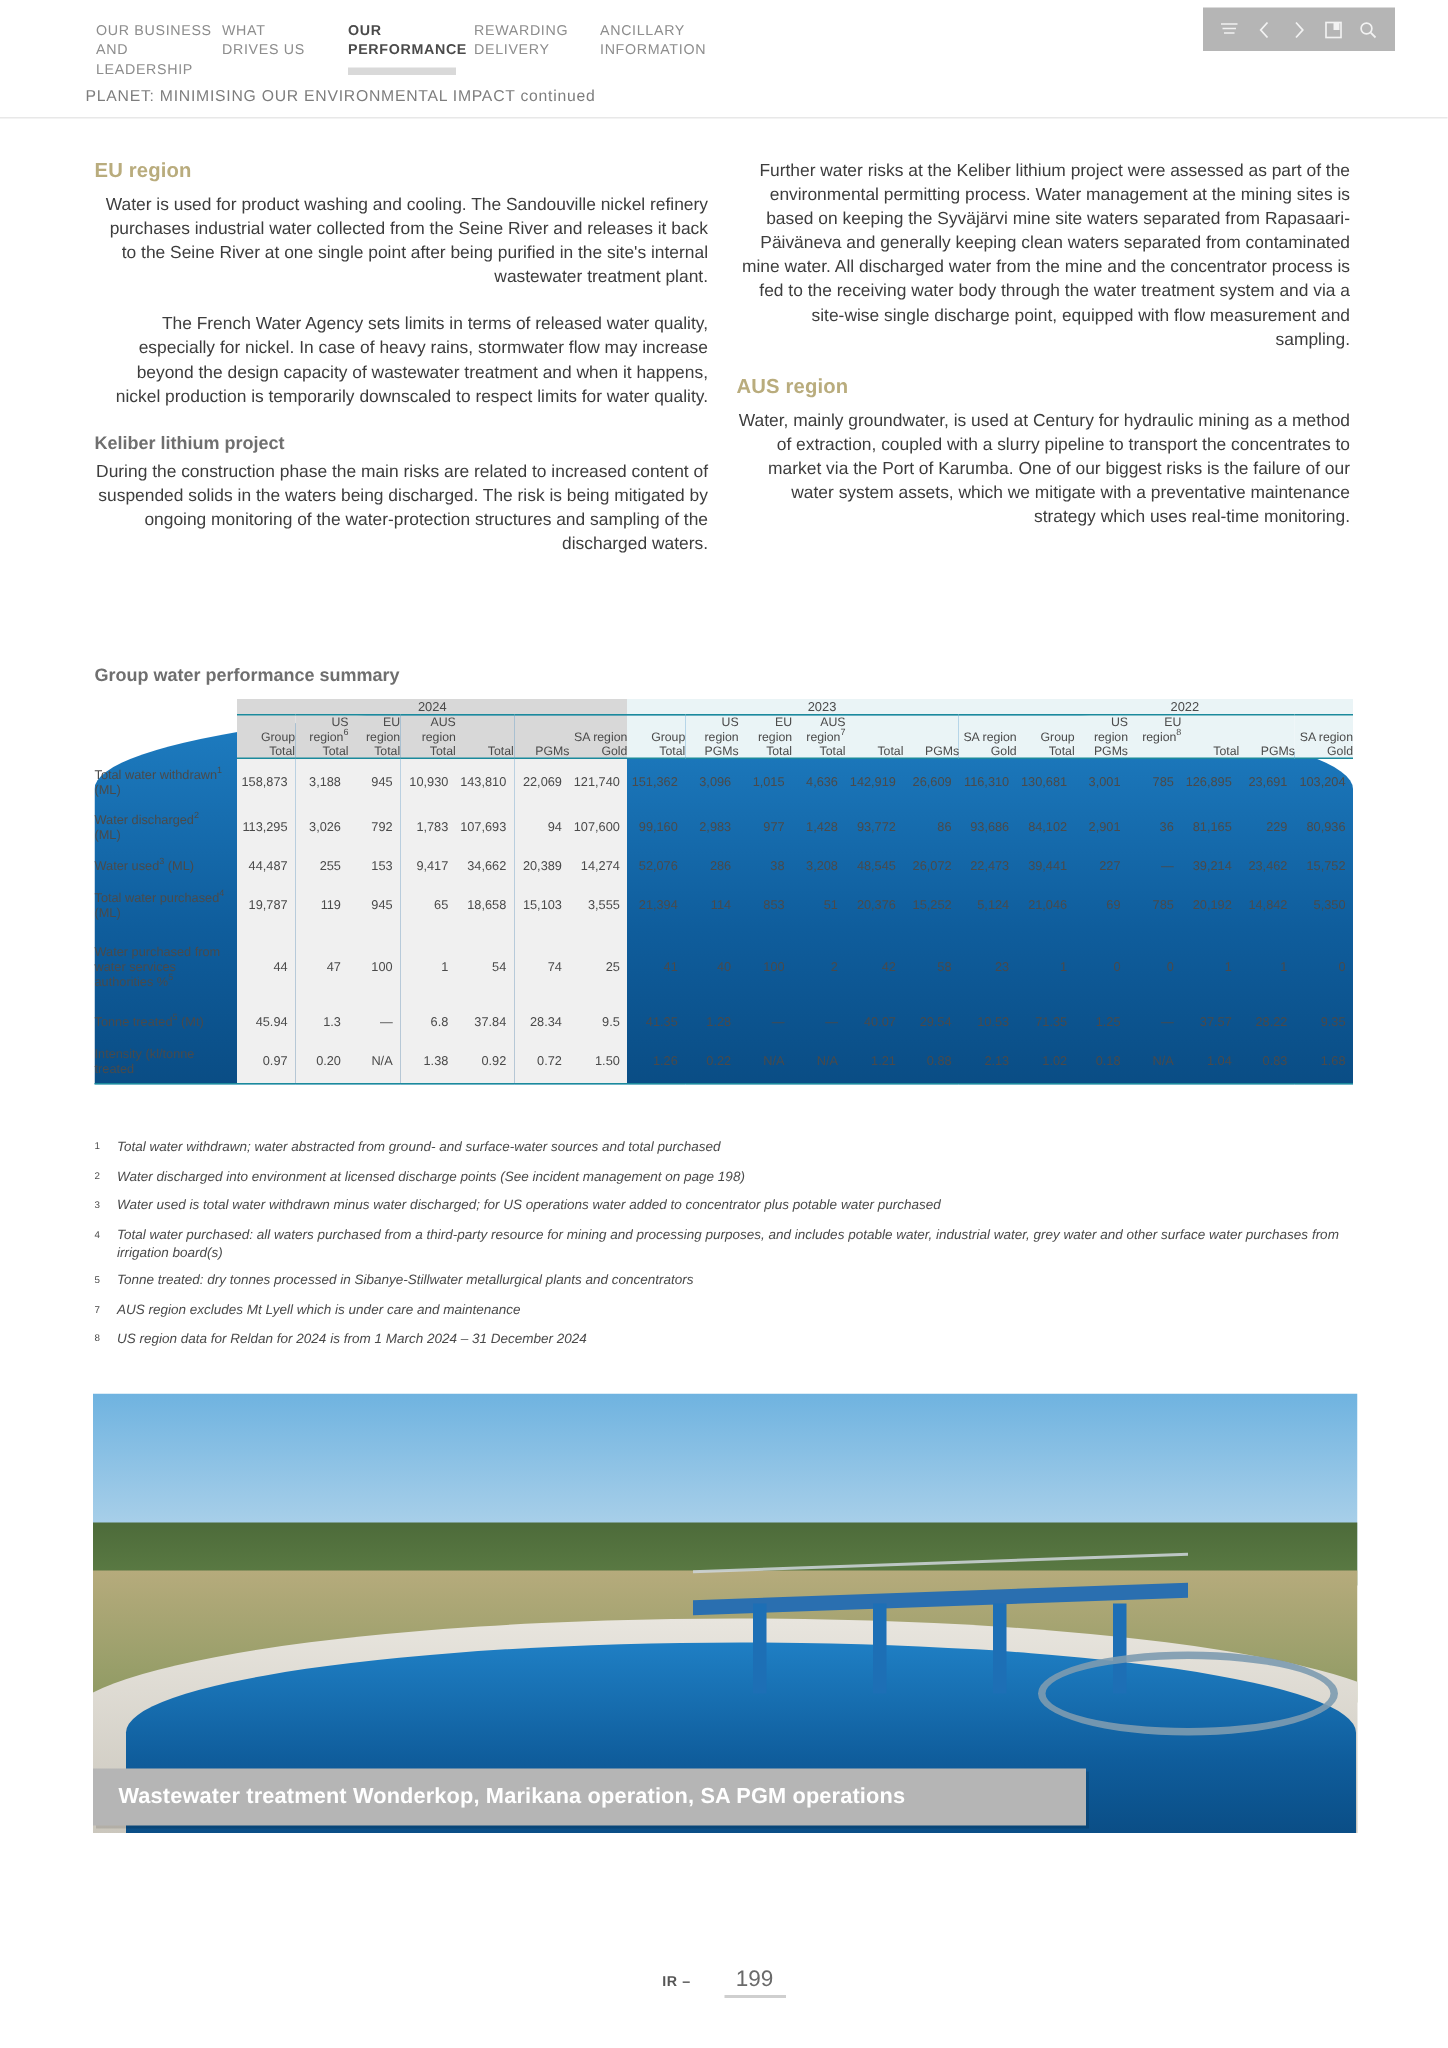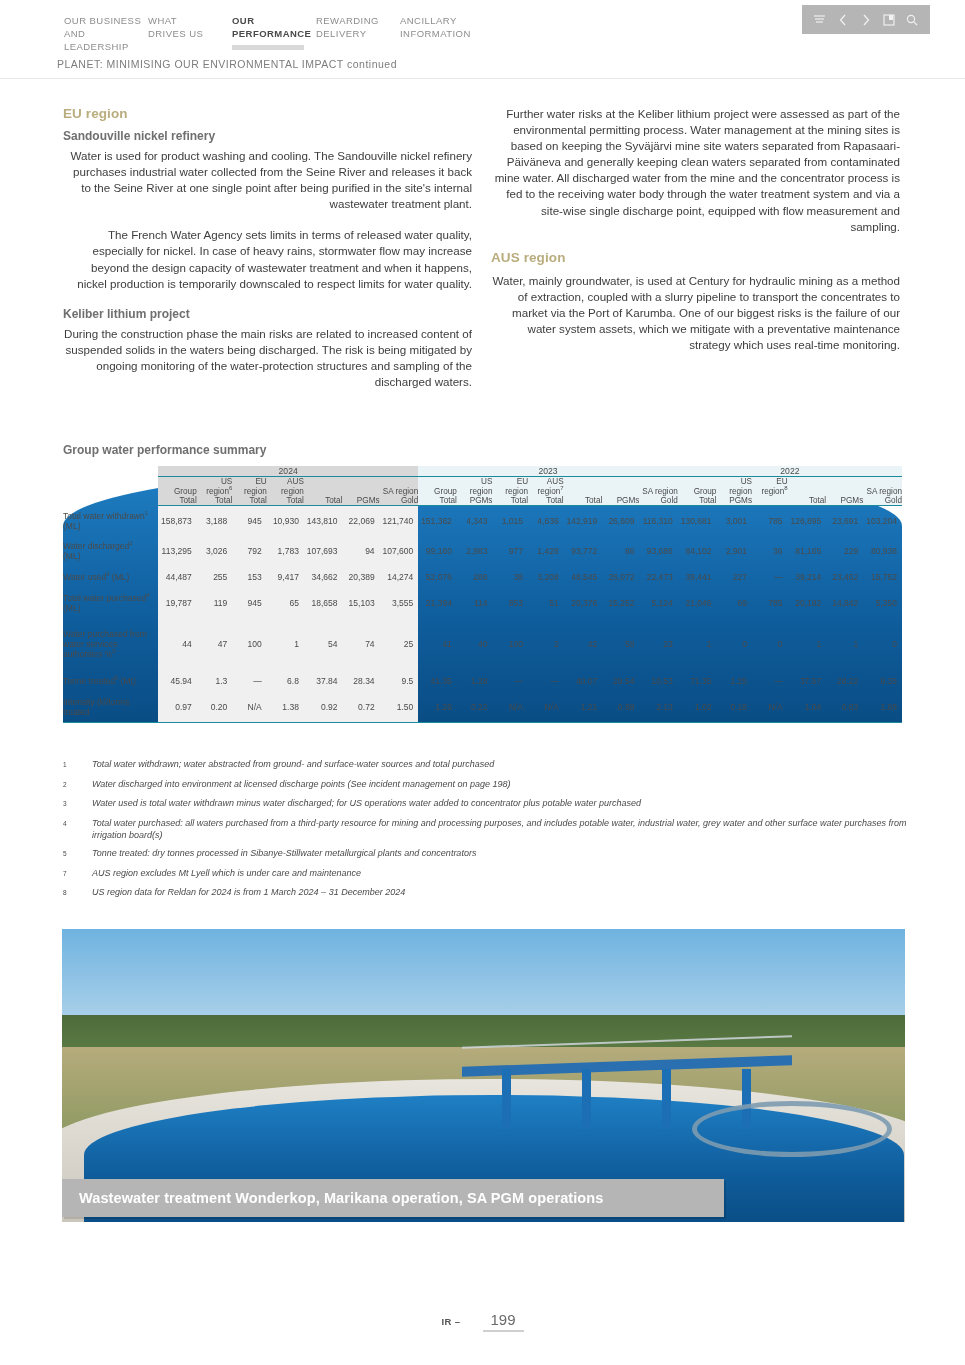--- a/index.html
+++ b/index.html
@@ -117,21 +117,21 @@
   tr.data td.d24{ background:#f0f0f0; }
   tr.data.tall td{ padding-top:11px; padding-bottom:11px; }
   tr.lastrow td{ border-bottom:1.8px solid #1b8a9c; }
   sup{ font-size:6px; vertical-align:super; line-height:0; }
 
   
   .notes{
     position:absolute; left:63px; top:758px; width:845px;
   }
   .note{
-    display:flex; gap:20px; margin-bottom:6.5px;
+    display:flex; gap:6px; margin-bottom:6.5px;
     font-size:9px; font-style:italic; color:#4a4a4a; line-height:12px;
   }
   .note .num{ width:9px; flex:0 0 9px; font-size:6.5px; font-style:normal; padding-top:1px; text-align:left;}
   .note .txt{ flex:1; }
 
   
   .photo{
     position:absolute; left:62px; top:929px; width:843px; height:293px;
     overflow:hidden;
   }
@@ -239,21 +239,20 @@
         <line x1="7.8" y1="7.8" x2="11" y2="11" stroke="#f2f2f2" stroke-width="1.2"></line>
       </svg>
   </div>
 </div>
 
 <div class="runhead">PLANET: MINIMISING OUR ENVIRONMENTAL IMPACT continued</div>
 <div class="rule"></div>
 
 <div class="col colL">
   <h2 class="region">EU region</h2>
-  <h3 class="sub">Sandouville nickel refinery</h3>
   <p class="body">Water is used for product washing and cooling. The Sandouville nickel refinery purchases industrial water collected from the Seine River and releases it back to the Seine River at one single point after being purified in the site's internal wastewater treatment plant.</p>
   <p class="body">The French Water Agency sets limits in terms of released water quality, especially for nickel. In case of heavy rains, stormwater flow may increase beyond the design capacity of wastewater treatment and when it happens, nickel production is temporarily downscaled to respect limits for water quality.</p>
   <h3 class="sub">Keliber lithium project</h3>
   <p class="body tight">During the construction phase the main risks are related to increased content of suspended solids in the waters being discharged. The risk is being mitigated by ongoing monitoring of the water-protection structures and sampling of the discharged waters.</p>
 </div>
 
 <div class="col colR">
   <p class="body">Further water risks at the Keliber lithium project were assessed as part of the environmental permitting process. Water management at the mining sites is based on keeping the Syväjärvi mine site waters separated from Rapasaari-Päiväneva and generally keeping clean waters separated from contaminated mine water. All discharged water from the mine and the concentrator process is fed to the receiving water body through the water treatment system and via a site-wise single discharge point, equipped with flow measurement and sampling.</p>
   <h2 class="region">AUS region</h2>
   <p class="body tight">Water, mainly groundwater, is used at Century for hydraulic mining as a method of extraction, coupled with a slurry pipeline to transport the concentrates to market via the Port of Karumba. One of our biggest risks is the failure of our water system assets, which we mitigate with a preventative maintenance strategy which uses real-time monitoring.</p>
@@ -332,21 +331,21 @@
   <tr class="data">
         <td class="lbl">Total water withdrawn<sup>1</sup><br>(ML)</td>
         <td class="d24">158,873</td>
         <td class="d24">3,188</td>
         <td class="d24">945</td>
         <td class="d24">10,930</td>
         <td class="d24">143,810</td>
         <td class="d24">22,069</td>
         <td class="d24">121,740</td>
         <td>151,362</td>
-        <td>4,343</td>
+        <td>3,096</td>
         <td>1,015</td>
         <td>4,636</td>
         <td>142,919</td>
         <td>26,609</td>
         <td>116,310</td>
         <td>130,681</td>
         <td>3,001</td>
         <td>785</td>
         <td>126,895</td>
         <td>23,691</td>

